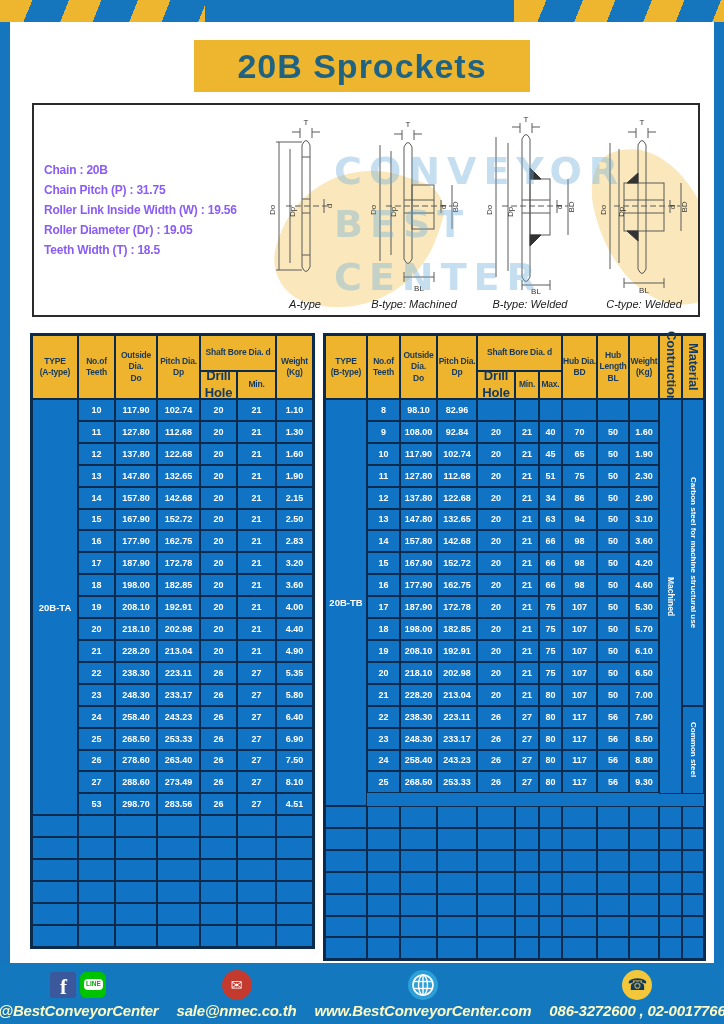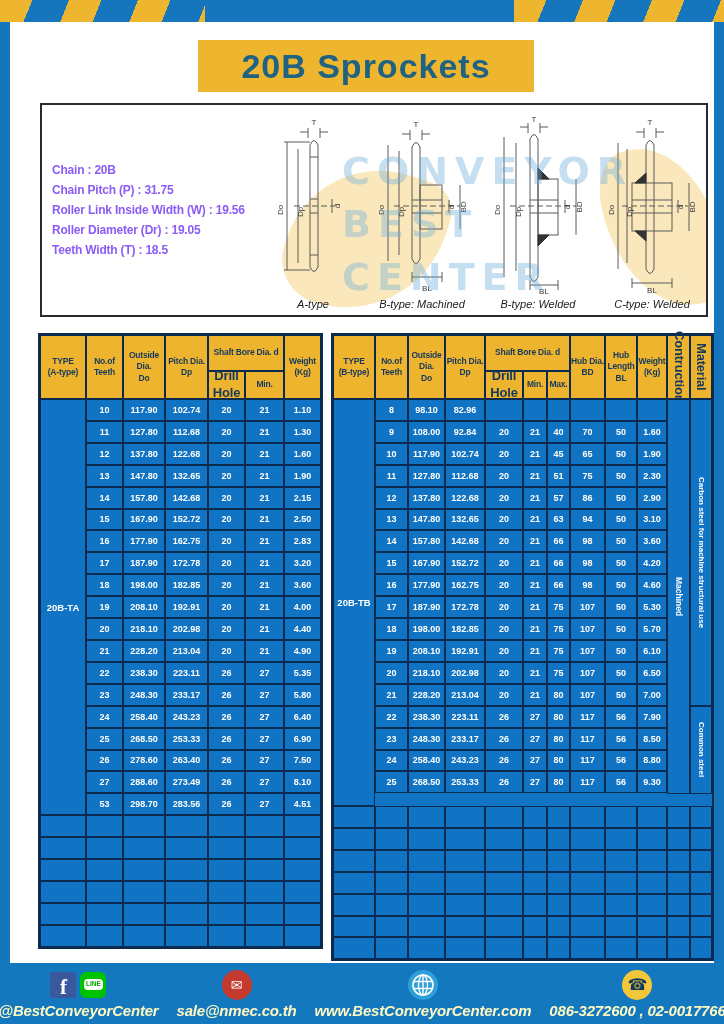--- a/index.html
+++ b/index.html
@@ -8,21 +8,21 @@
     position:relative; width:724px; height:1024px; margin:0 auto;
     background:#1576be; font-family:"Liberation Sans",sans-serif; overflow:hidden;
   }
   
   .topbar { position:absolute; top:0; left:0; right:0; height:22px; background:#1576be; }
   .stripes { position:absolute; top:0; height:22px;
     background:repeating-linear-gradient(112deg,#eeb62e 0 30px,rgba(0,0,0,0) 30px 64px); }
   .stripes.left { left:0; width:205px; }
   .stripes.right { right:0; width:210px; }
   
-  .content { position:absolute; top:22px; left:10px; right:10px; bottom:61px; background:#fff;padding-left:8px; }
+  .content { position:absolute; top:22px; left:10px; right:10px; bottom:61px; background:#fff; }
   .banner { width:336px; height:52px; margin:18px auto 0; background:#eeb62e;
     display:flex; align-items:center; justify-content:center; }
   .banner h1 { font-size:34px; font-weight:bold; color:#1f6282; letter-spacing:1px; }
   
   .spec-panel { position:relative; width:668px; height:214px; margin:11px 0 0 22px;
     border:2px solid #2b2b2b; background:#fff; overflow:hidden; }
   .spec-text { position:absolute; left:10px; top:58px; z-index:2; }
   .spec-line { font-size:12px; font-weight:bold; color:#8b5cf6; margin-bottom:6px; letter-spacing:-0.2px; }
   .wm-bird { position:absolute; background:rgba(238,182,46,0.32); z-index:0; }
   .wm-bird.b1 { left:248px; top:60px; width:150px; height:150px; border-radius:65% 20% 70% 30%; transform:rotate(18deg); }
@@ -569,21 +569,21 @@
                 <div class="t-cell">50</div>
                 <div class="t-cell">2.30</div>
               </div>
 
               <div class="t-row r-row">
                 <div class="t-cell">12</div>
                 <div class="t-cell">137.80</div>
                 <div class="t-cell">122.68</div>
                 <div class="t-cell">20</div>
                 <div class="t-cell">21</div>
-                <div class="t-cell">57</div>
+                <div class="t-cell">34</div>
                 <div class="t-cell">86</div>
                 <div class="t-cell">50</div>
                 <div class="t-cell">2.90</div>
               </div>
 
               <div class="t-row r-row">
                 <div class="t-cell">13</div>
                 <div class="t-cell">147.80</div>
                 <div class="t-cell">132.65</div>
                 <div class="t-cell">20</div>

